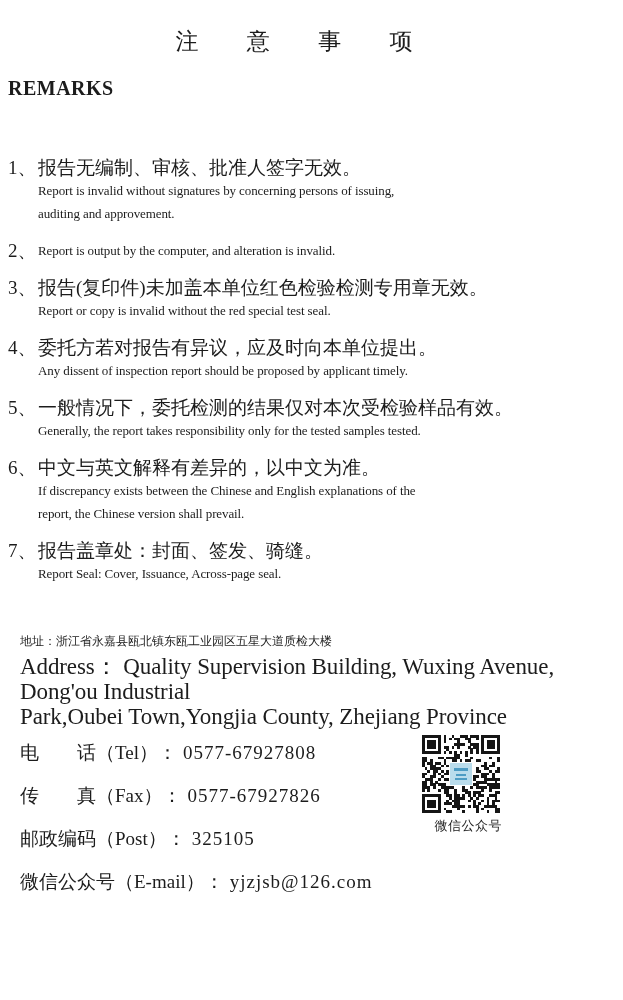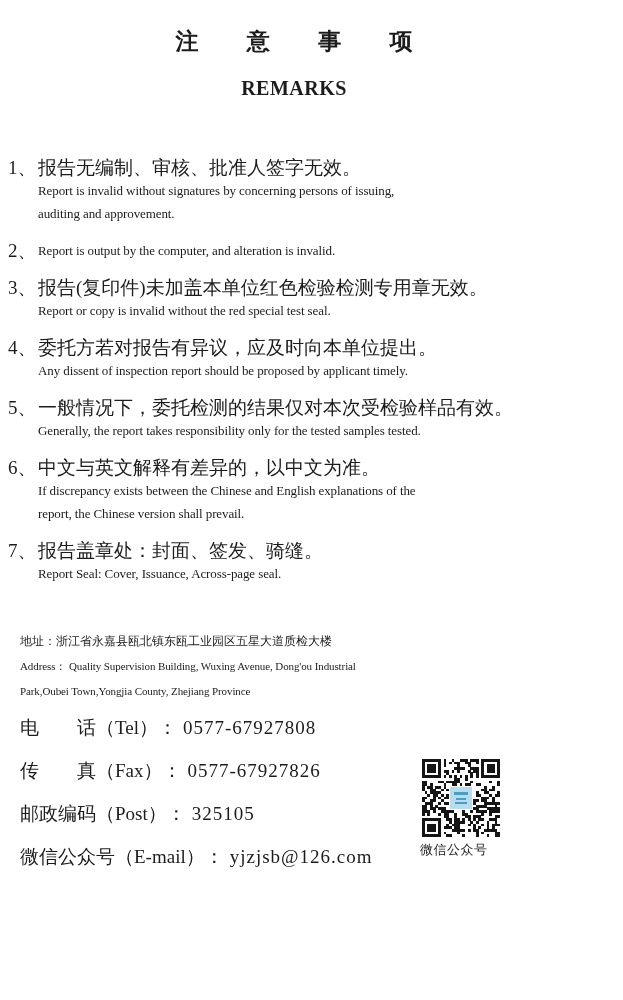--- a/index.html
+++ b/index.html
@@ -12,33 +12,33 @@
     color: #1c1c1c;
     font-family: "Liberation Serif", "DejaVu Serif", serif;
     box-sizing: border-box;
     padding: 28px 43px 0 8px;
     overflow: hidden;
   }
   
   .title-cn {
     margin: 0;
     font-size: 23px;
-    font-weight: bold;
+    font-weight: normal;
     line-height: 28px;
     text-align: center;
     letter-spacing: 2.1em;
     padding-left: 2.1em; 
     white-space: nowrap;
   }
   .title-en {
     margin: 20px 0 0 0;
     font-size: 20px;
     font-weight: bold;
     line-height: 24px;
-    text-align: center;
+    text-align: left;
     letter-spacing: 0.5px;
   }
   
   .remarks-list {
     list-style: none;
     margin: 56px 0 0 0;
     padding: 0;
   }
   .remark-item {
     position: relative;
@@ -53,37 +53,37 @@
     font-size: 19px;
   }
   .line-cn { font-size: 19px; white-space: nowrap; }
   .line-en { font-size: 13px; white-space: nowrap; letter-spacing: -0.1px; }
   
   .address-block {
     margin: 44px 0 0 12px;
     line-height: 25px;
   }
   .address-block .line-cn { font-size: 12px; }
-  .address-block .line-en { font-size: 11px; white-space: normal; }
+  .address-block .line-en { font-size: 23px; white-space: normal; }
   
   .contact-block { margin: 14px 0 12px 12px; }
   .contact-line {
     font-size: 19px;
     line-height: 20px;
     margin-bottom: 23px;
     white-space: nowrap;
   }
   .contact-value { margin-left: 6px; letter-spacing: 1px; }
   
   .qr-block {
     position: absolute;
     left: 420px;
-    top: 759px;
+    top: 735px;
     width: 82px;
-    text-align: left;
+    text-align: right;
   }
   .qr-svg { display: block; width: 82px; height: 78px; }
   .qr-caption {
     margin-top: 4px;
     font-size: 13px;
     letter-spacing: 0.5px;
     white-space: nowrap;
   }
 </style>
 </head>

